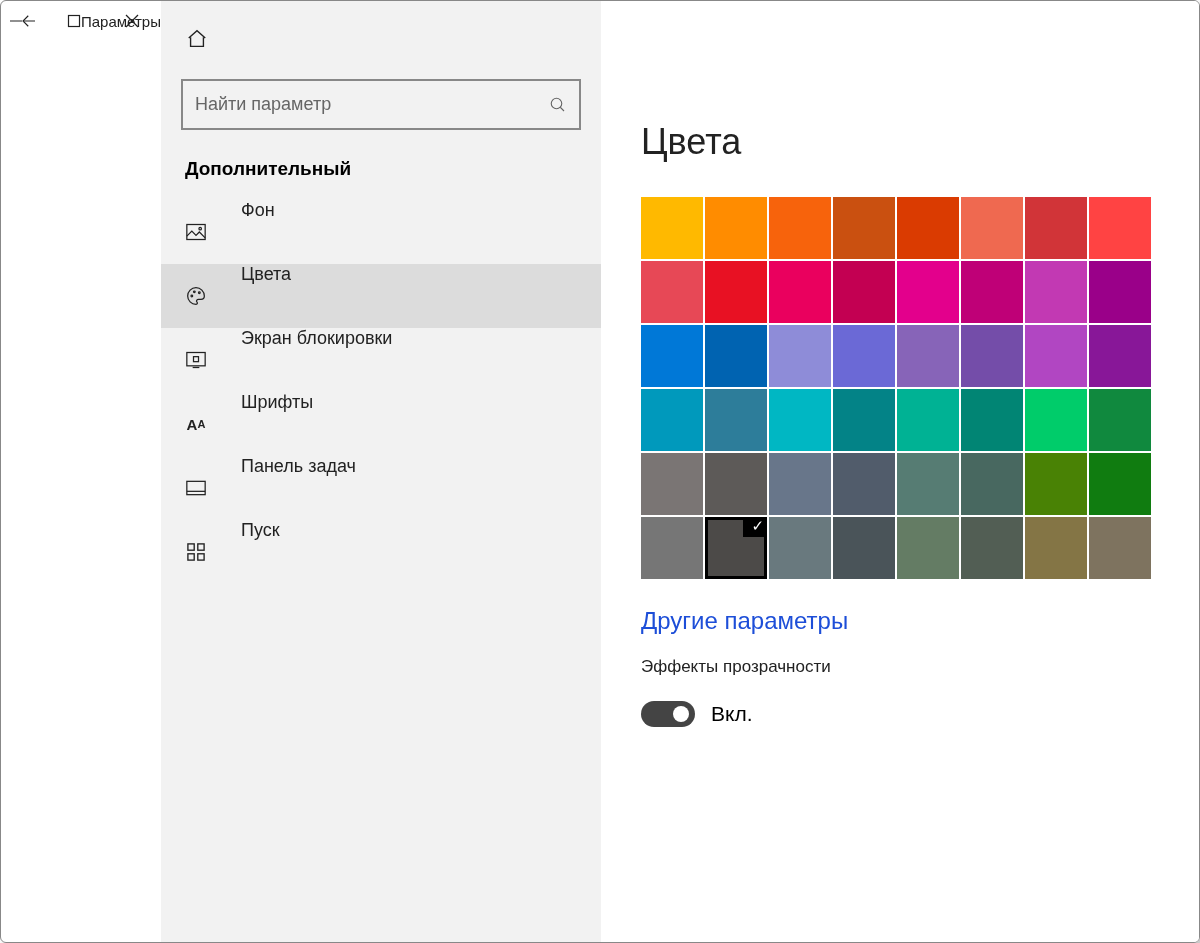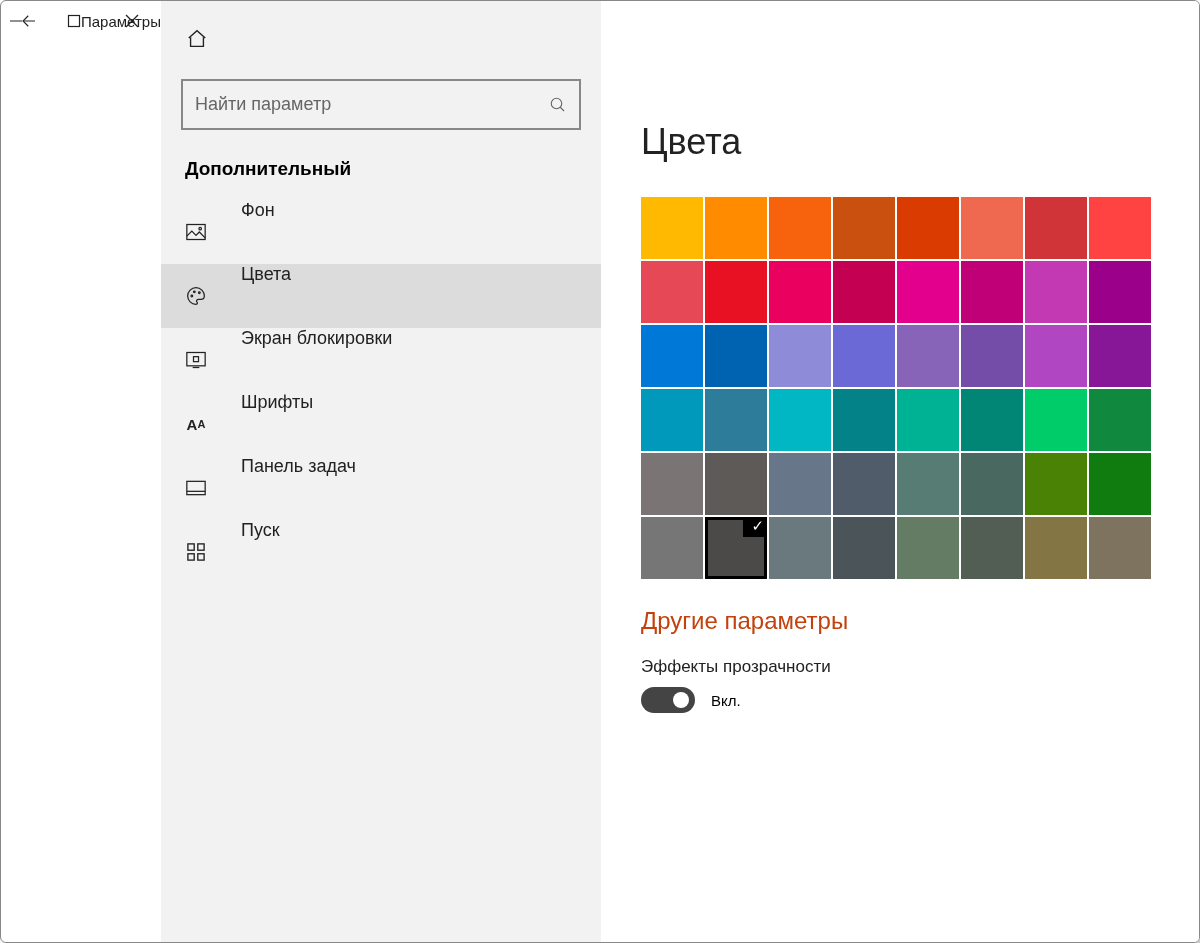--- a/index.html
+++ b/index.html
@@ -79,32 +79,32 @@
   color: #fff; font-size: 15px; line-height: 18px;
 }
 .custom-color {
   display: flex; align-items: center; gap: 18px; margin-bottom: 44px;
   cursor: pointer; width: fit-content;
 }
 .custom-color .plus-box {
   width: 50px; height: 50px; background: #ccc;
   display: flex; align-items: center; justify-content: center;
 }
-.section-header { font-size: 24px; font-weight: 400; margin-bottom: 22px; color: #c2410c; }
-.setting-label { font-size: 17px; color: #222; margin-bottom: 10px; }
+.section-header { font-size: 24px; font-weight: 400; margin-bottom: 22px; color: #1d4ed8; }
+.setting-label { font-size: 17px; color: #222; margin-bottom: 24px; }
 .toggle-row { display: flex; align-items: center; gap: 16px; }
 .toggle {
   width: 54px; height: 26px; background: #444; border-radius: 13px;
   position: relative; cursor: pointer;
 }
 .toggle .knob {
   width: 16px; height: 16px; background: #fff; border-radius: 50%;
   position: absolute; top: 5px; right: 6px;
 }
-.toggle-text { font-size: 15px; }
+.toggle-text { font-size: 21px; }
 svg { display: block; }
 </style>
 </head>
 <body>
 
 <div class="window">
   <div class="titlebar">
     <div class="back">
       <svg width="18" height="18" viewBox="0 0 24 24" fill="none" stroke="#222" stroke-width="1.5">
           <path d="M20 12H5"></path>

